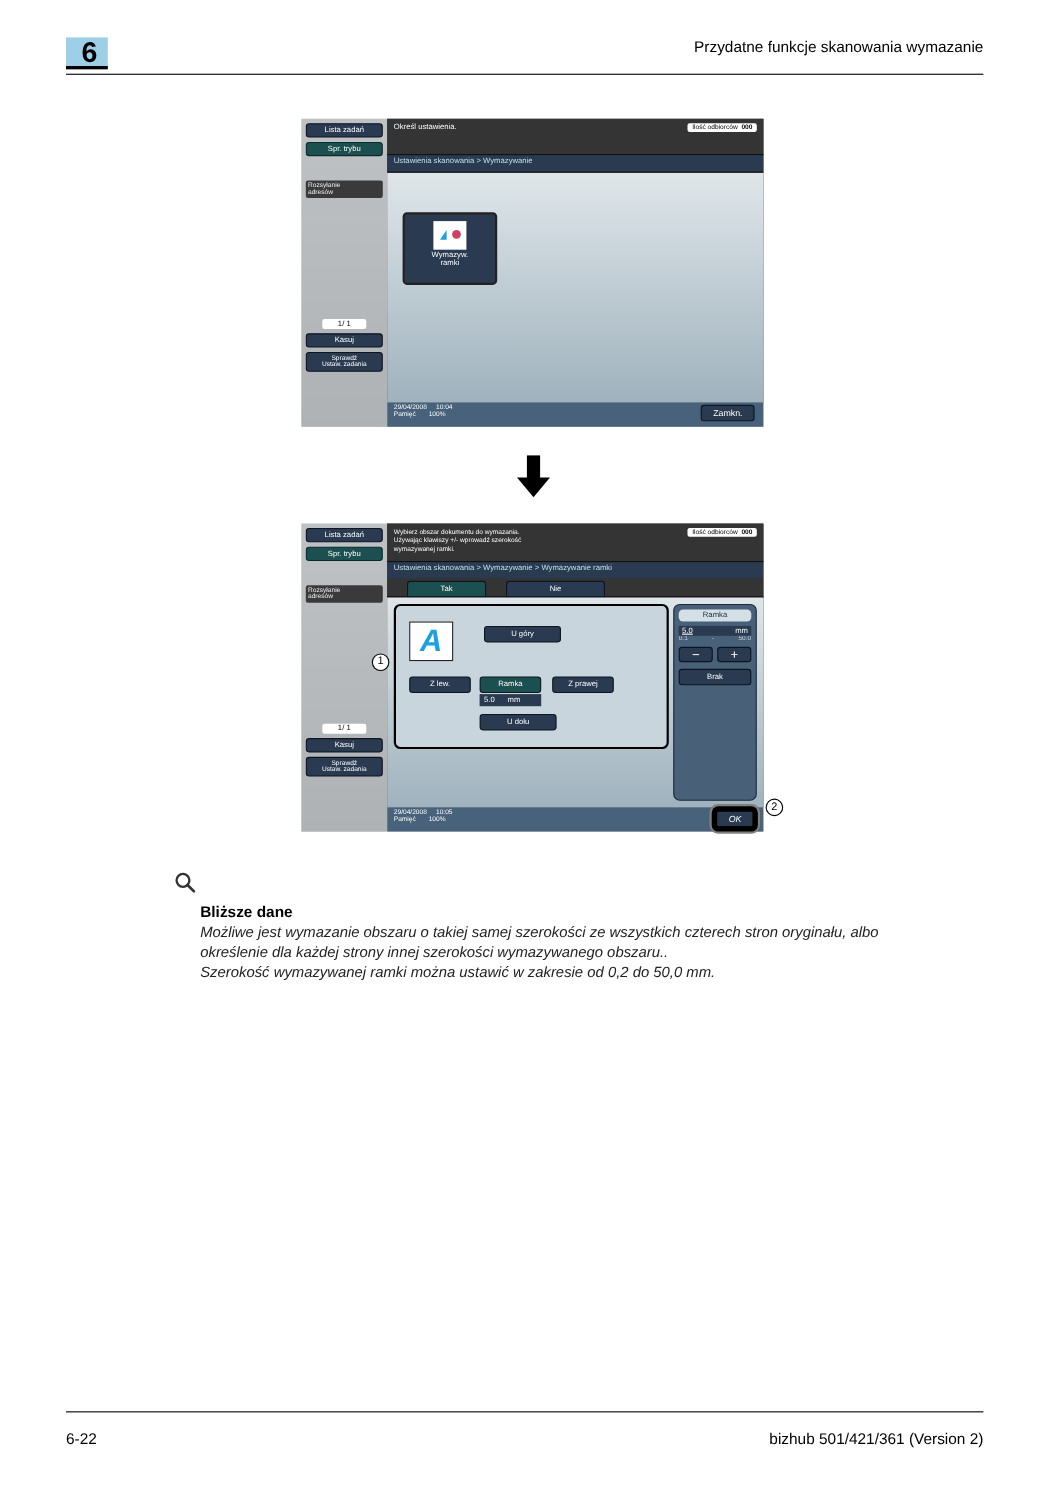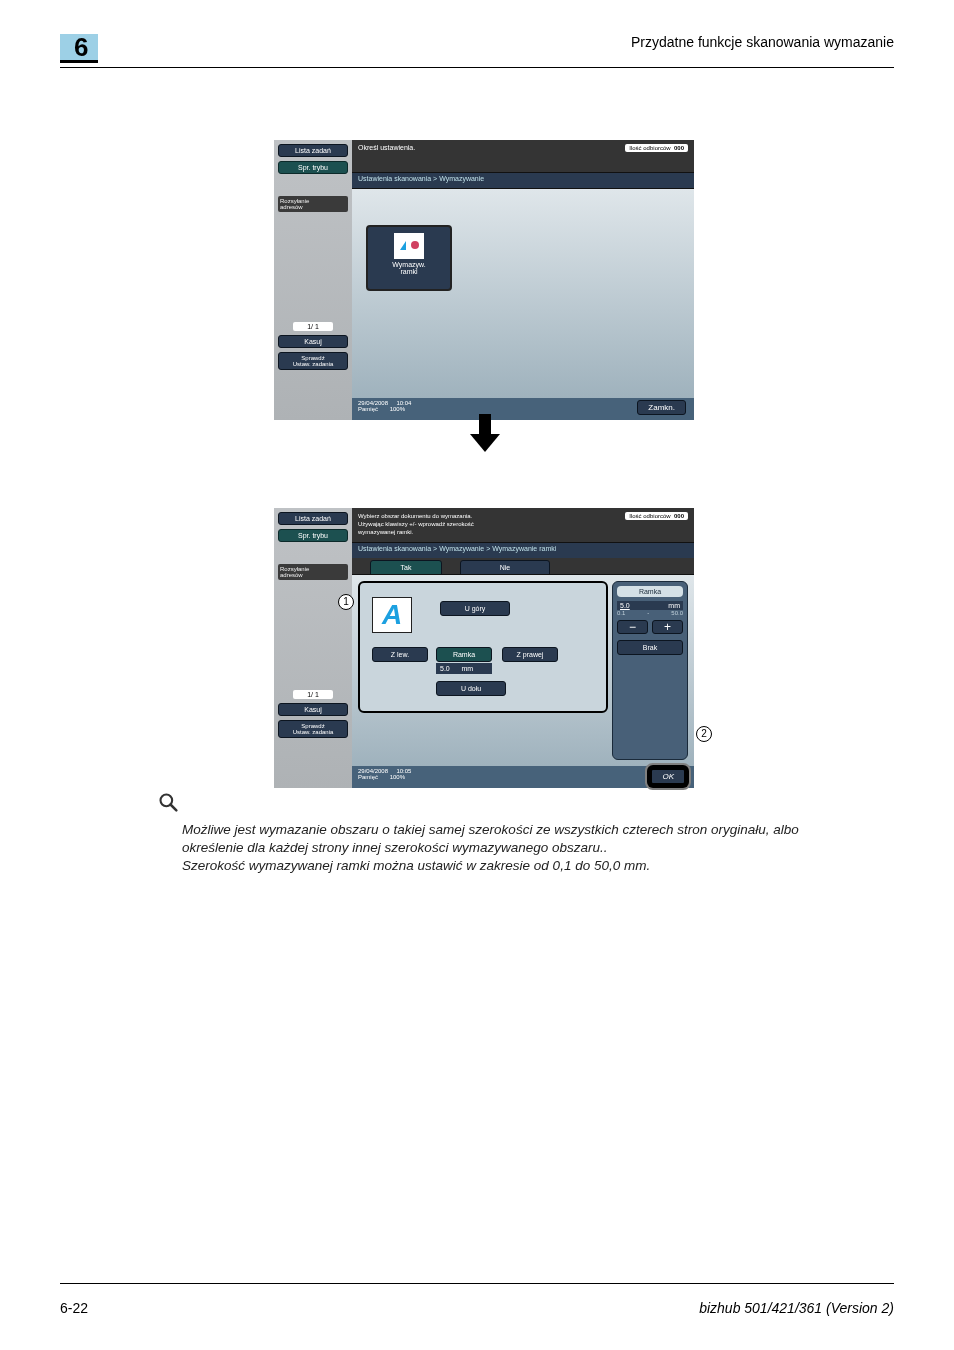--- a/index.html
+++ b/index.html
@@ -35,29 +35,28 @@
   }
   .page-footer {
     position: absolute;
     bottom: 34px;
     left: 60px;
     right: 60px;
     border-top: 1px solid #000;
     padding-top: 16px;
     font-size: 14px;
   }
-  .page-footer .right { float: right; font-style: italic; }
+  .page-footer .right { float: right; }
 
   
   .panel {
     position: absolute;
     left: 274px;
     width: 420px;
     background: #d9dbdc;
-    margin-top: 32px;
   }
   .panel .sidebar {
     position: absolute;
     left: 0;
     top: 0;
     bottom: 0;
     width: 78px;
     background: linear-gradient(#bfc2c5, #aeb2b5);
     padding: 4px;
     font-size: 7px;
@@ -502,21 +501,22 @@
 
 <div class="circnum" style="left:338px; top:594px;">1</div>
 <div class="circnum" style="left:696px; top:726px;">2</div>
 
 <div class="detail">
   <svg class="magnifier" viewBox="0 0 24 24">
     <circle cx="10" cy="10" r="7" fill="none" stroke="#333" stroke-width="2.5"></circle>
     <line x1="15" y1="15" x2="22" y2="22" stroke="#333" stroke-width="3" stroke-linecap="round"></line>
   </svg>
   <div style="padding-left:24px;">
+    <div class="heading">Bliższe dane</div>
     <div class="body" style="white-space:pre-line;">Możliwe jest wymazanie obszaru o takiej samej szerokości ze wszystkich czterech stron oryginału, albo określenie dla każdej strony innej szerokości wymazywanego obszaru..
-Szerokość wymazywanej ramki można ustawić w zakresie od 0,1 do 50,0 mm.</div>
+Szerokość wymazywanej ramki można ustawić w zakresie od 0,2 do 50,0 mm.</div>
   </div>
 </div>
 
 <div class="page-footer">
   <span>6-22</span>
   <span class="right">bizhub 501/421/361 (Version 2)</span>
 </div>
 
 </body></html>

